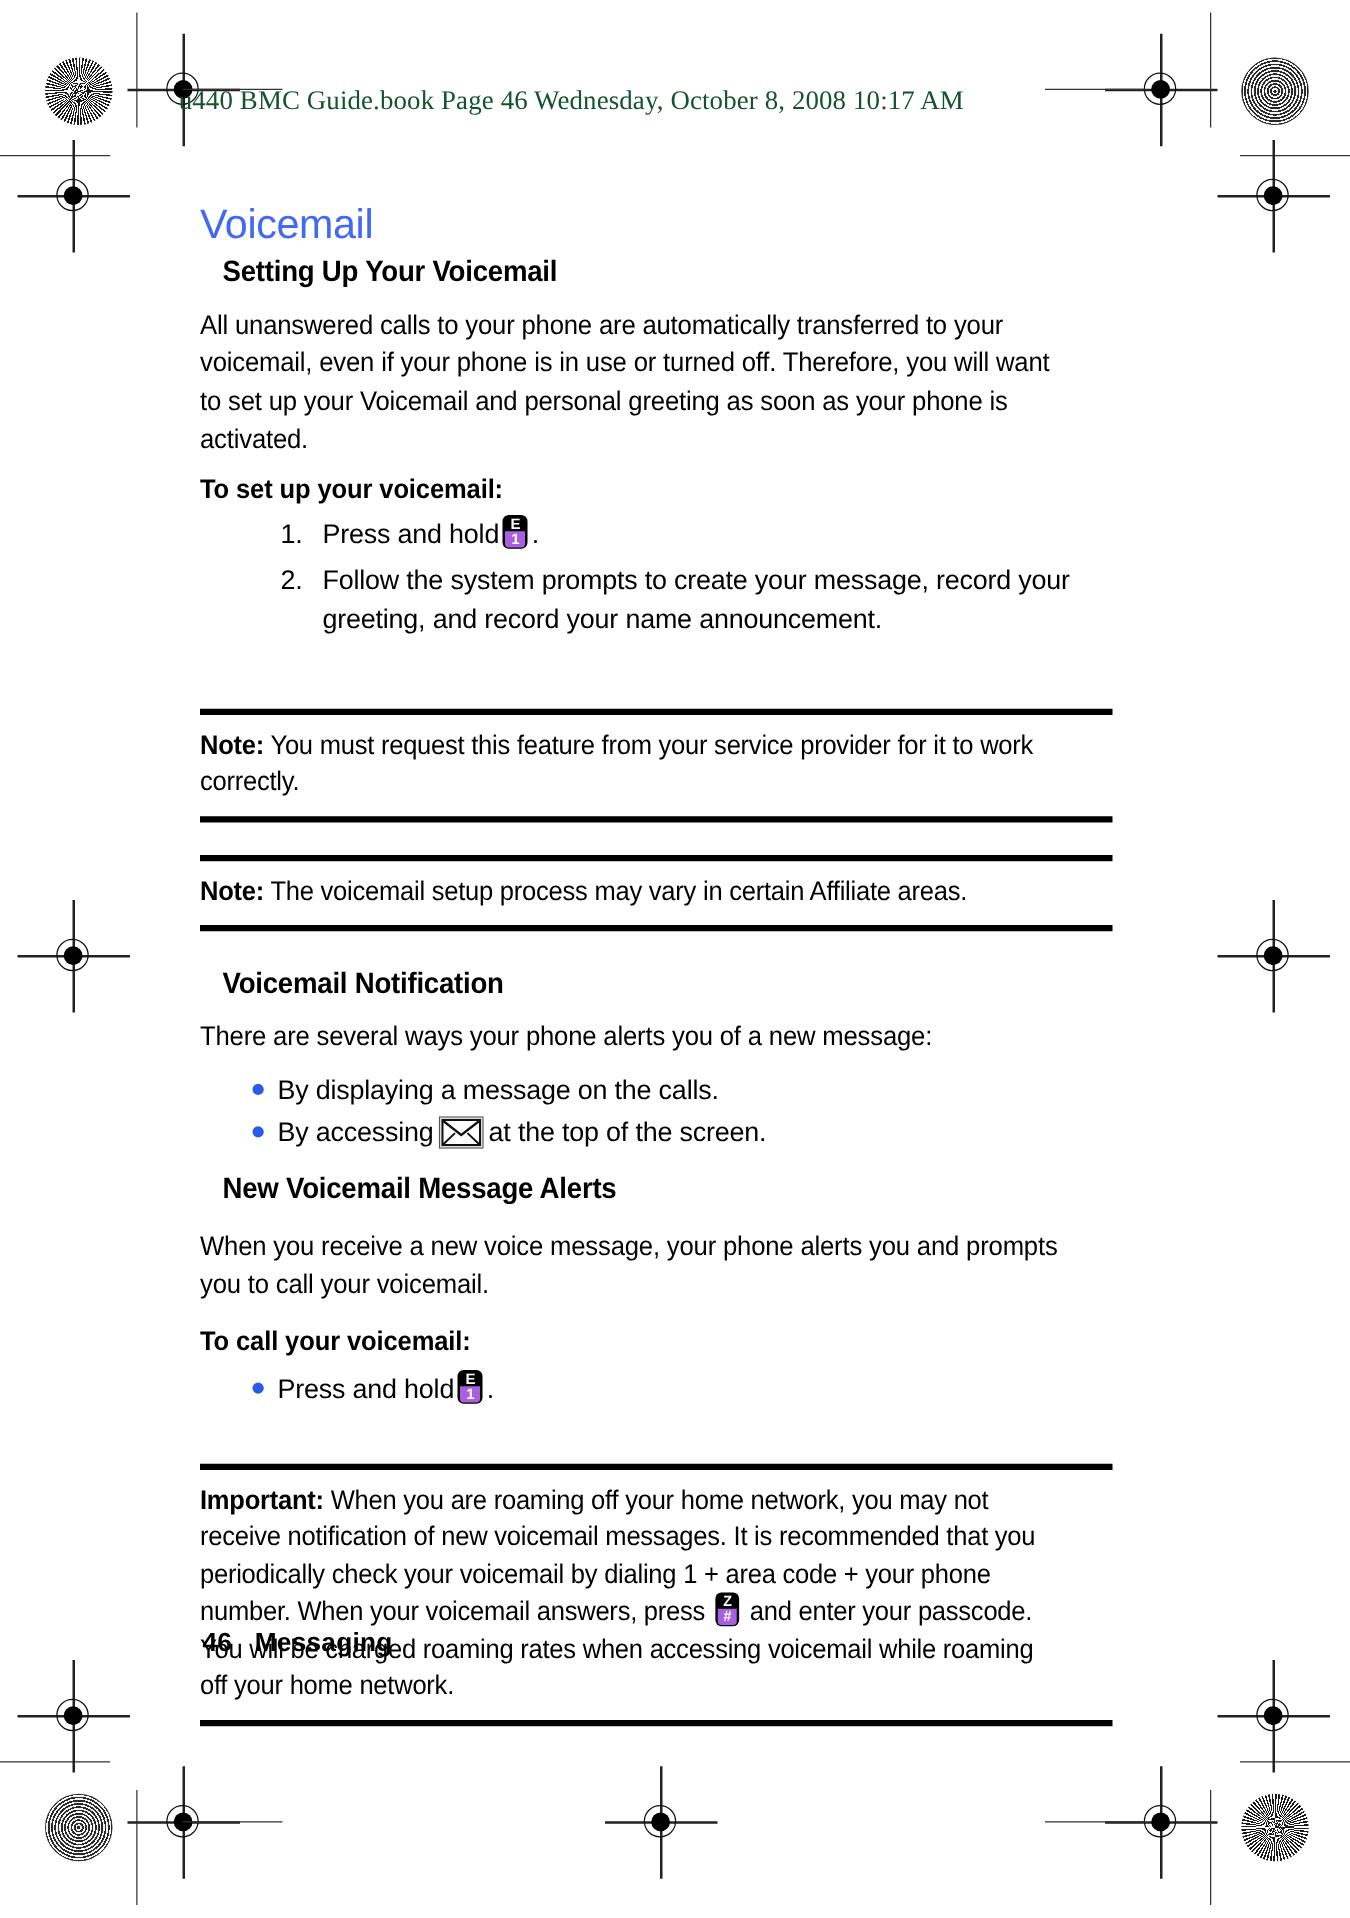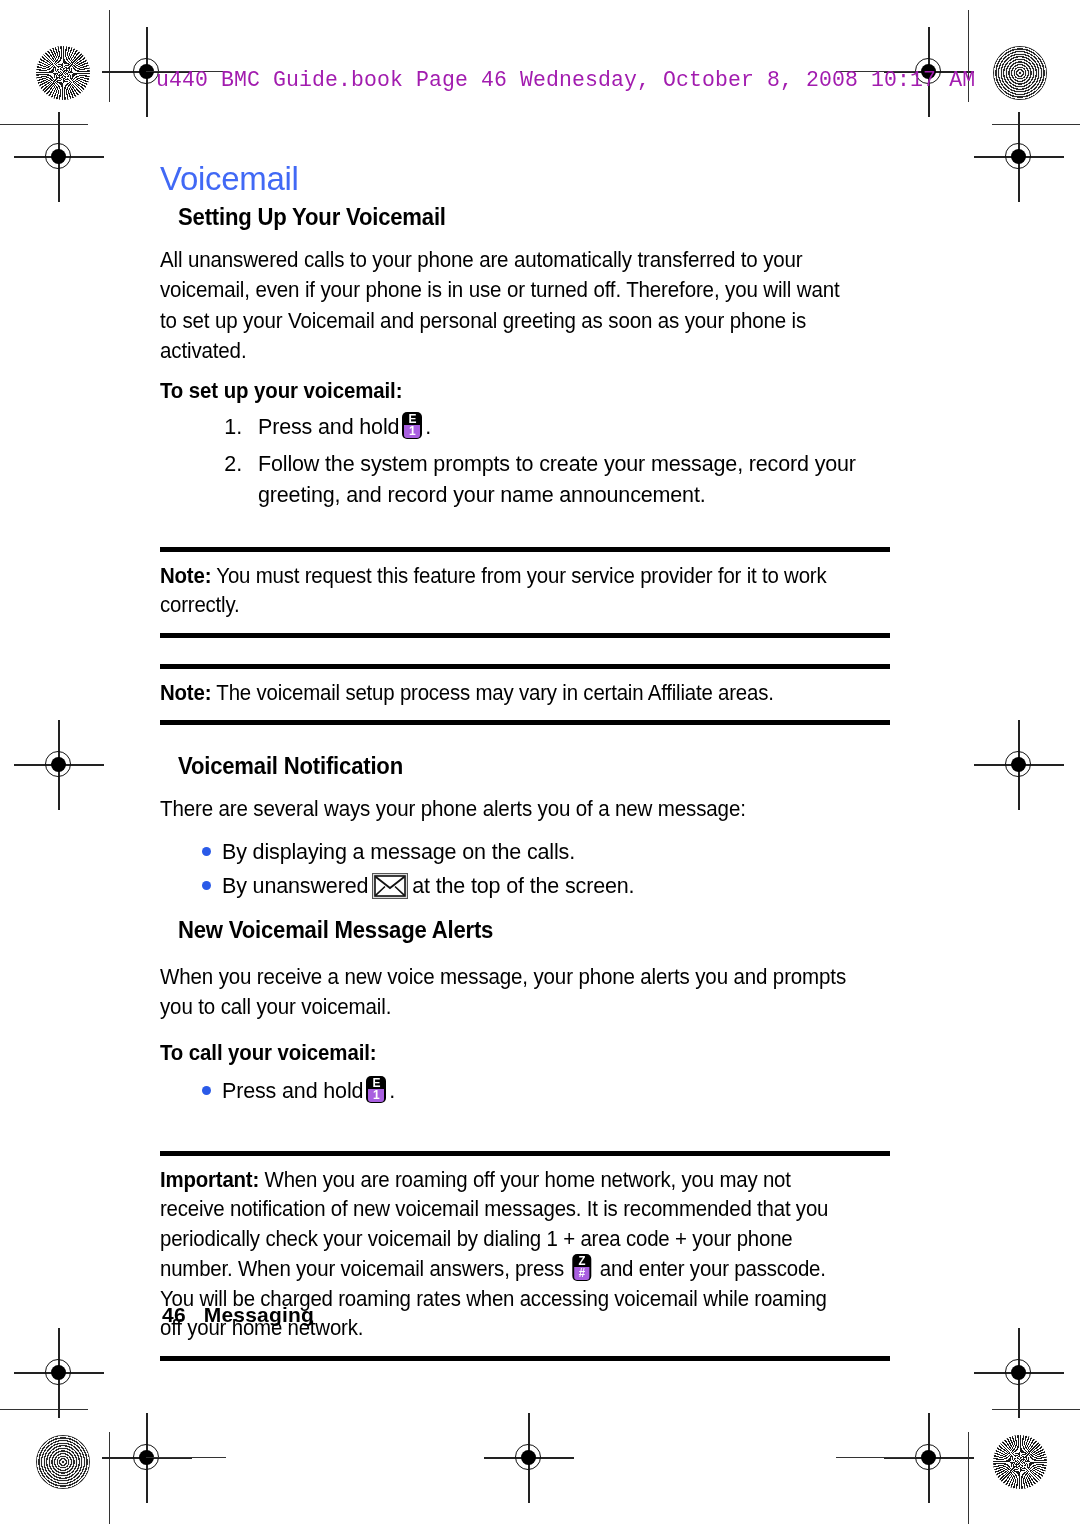--- a/index.html
+++ b/index.html
@@ -71,27 +71,27 @@
   }
   .rule-v {
     position: absolute;
     width: 1.3px;
     background: #333;
   }
 
   
   .file-header {
     position: absolute;
-    left: 156px;
+    left: 143px;
     top: 68px;
-    font-family: Liberation Mono, monospace;
+    font-family: Liberation Serif, serif;
     font-size: 21.5px;
     letter-spacing: 0.1px;
     white-space: nowrap;
-    color: #a21caf;
+    color: #14532d;
   }
 
   
   .content {
     position: absolute;
     left: 160px;
     top: 160px;
     width: 730px;
   }
 
@@ -361,38 +361,38 @@
 
   <ol class="num-list">
     <li>
       <span class="num">1.</span><span>Press and hold</span><span class="keycap"><span class="shell"></span><span class="top">E</span><span class="bottom">1</span></span><span>.</span>
     </li>
     <li>
       <span class="num">2.</span><span>Follow the system prompts to create your message, record your greeting, and record your name announcement.</span>
     </li>
   </ol>
 
-  <div class="callout" style="margin-top:36px;">
+  <div class="callout" style="margin-top:56px;">
     <p><span class="lead">Note:</span> <span>You must request this feature from your service provider for it to work correctly.</span></p>
   </div>
 
   <div class="callout" style="">
     <p><span class="lead">Note:</span> <span>The voicemail setup process may vary in certain Affiliate areas.</span></p>
   </div>
 
   <h2 class="h2-title" style="margin-top:28px;">Voicemail Notification</h2>
 
   <p class="body-text">There are several ways your phone alerts you of a new message:</p>
 
   <ul class="dot-list">
     <li>
       <span class="bul"></span><span>By displaying a message on the calls.</span>
     </li>
     <li>
-      <span class="bul"></span><span>By unanswered</span><span class="env-icon"><svg viewBox="0 0 36 26" width="36" height="26" aria-hidden="true">
+      <span class="bul"></span><span>By accessing</span><span class="env-icon"><svg viewBox="0 0 36 26" width="36" height="26" aria-hidden="true">
             <rect x="0.5" y="0.5" width="35" height="25" fill="#dcdcdc" stroke="#555" stroke-width="1"></rect>
             <rect x="3" y="3" width="30" height="20" fill="#ffffff" stroke="#111" stroke-width="1.6"></rect>
             <path d="M3.6 3.8 L18 15 L32.4 3.8" fill="none" stroke="#111" stroke-width="1.8"></path>
             <path d="M3.6 22.4 L13 13.5 M32.4 22.4 L23 13.5" fill="none" stroke="#111" stroke-width="1.6"></path>
           </svg></span><span>at the top of the screen.</span>
     </li>
   </ul>
 
   <h2 class="h2-title" style="margin-top:14px; margin-bottom:18px;">New Voicemail Message Alerts</h2>
 

